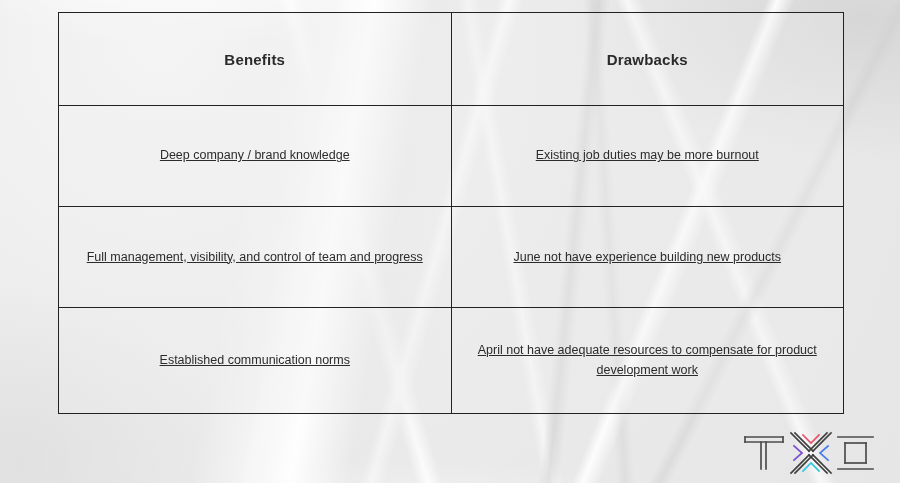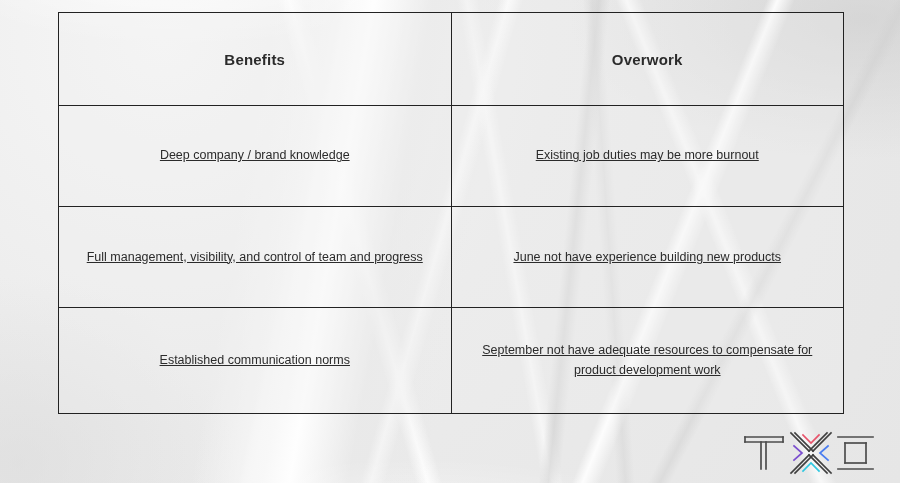--- a/index.html
+++ b/index.html
@@ -132,35 +132,35 @@
   <div class="bg-layer bg-fan"></div>
   <div class="bg-layer bg-streaks"></div>
   <div class="bg-layer bg-sweep"></div>
   <div class="bg-layer bg-swoosh"></div>
 
   <div class="table-wrap">
     <table class="compare">
       <thead>
         <tr>
           <th>Benefits</th>
-          <th>Overwork</th>
+          <th>Drawbacks</th>
         </tr>
       </thead>
       <tbody>
         <tr>
           <td>Deep company / brand knowledge</td>
           <td>Existing job duties may be more burnout</td>
         </tr>
         <tr>
           <td>Full management, visibility, and control of team and progress</td>
           <td>June not have experience building new products</td>
         </tr>
         <tr class="r-last">
           <td>Established communication norms</td>
-          <td>September not have adequate resources to compensate for product development work</td>
+          <td>April not have adequate resources to compensate for product development work</td>
         </tr>
       </tbody>
     </table>
   </div>
 
   <div class="logo">
     <svg width="134" height="50" viewBox="0 0 134 50">
       <g fill="none" stroke="#4d4d4d" stroke-width="1.7" stroke-linecap="square">
         <line x1="3" y1="9" x2="41" y2="9"></line>
         <line x1="3" y1="14" x2="41" y2="14"></line>

